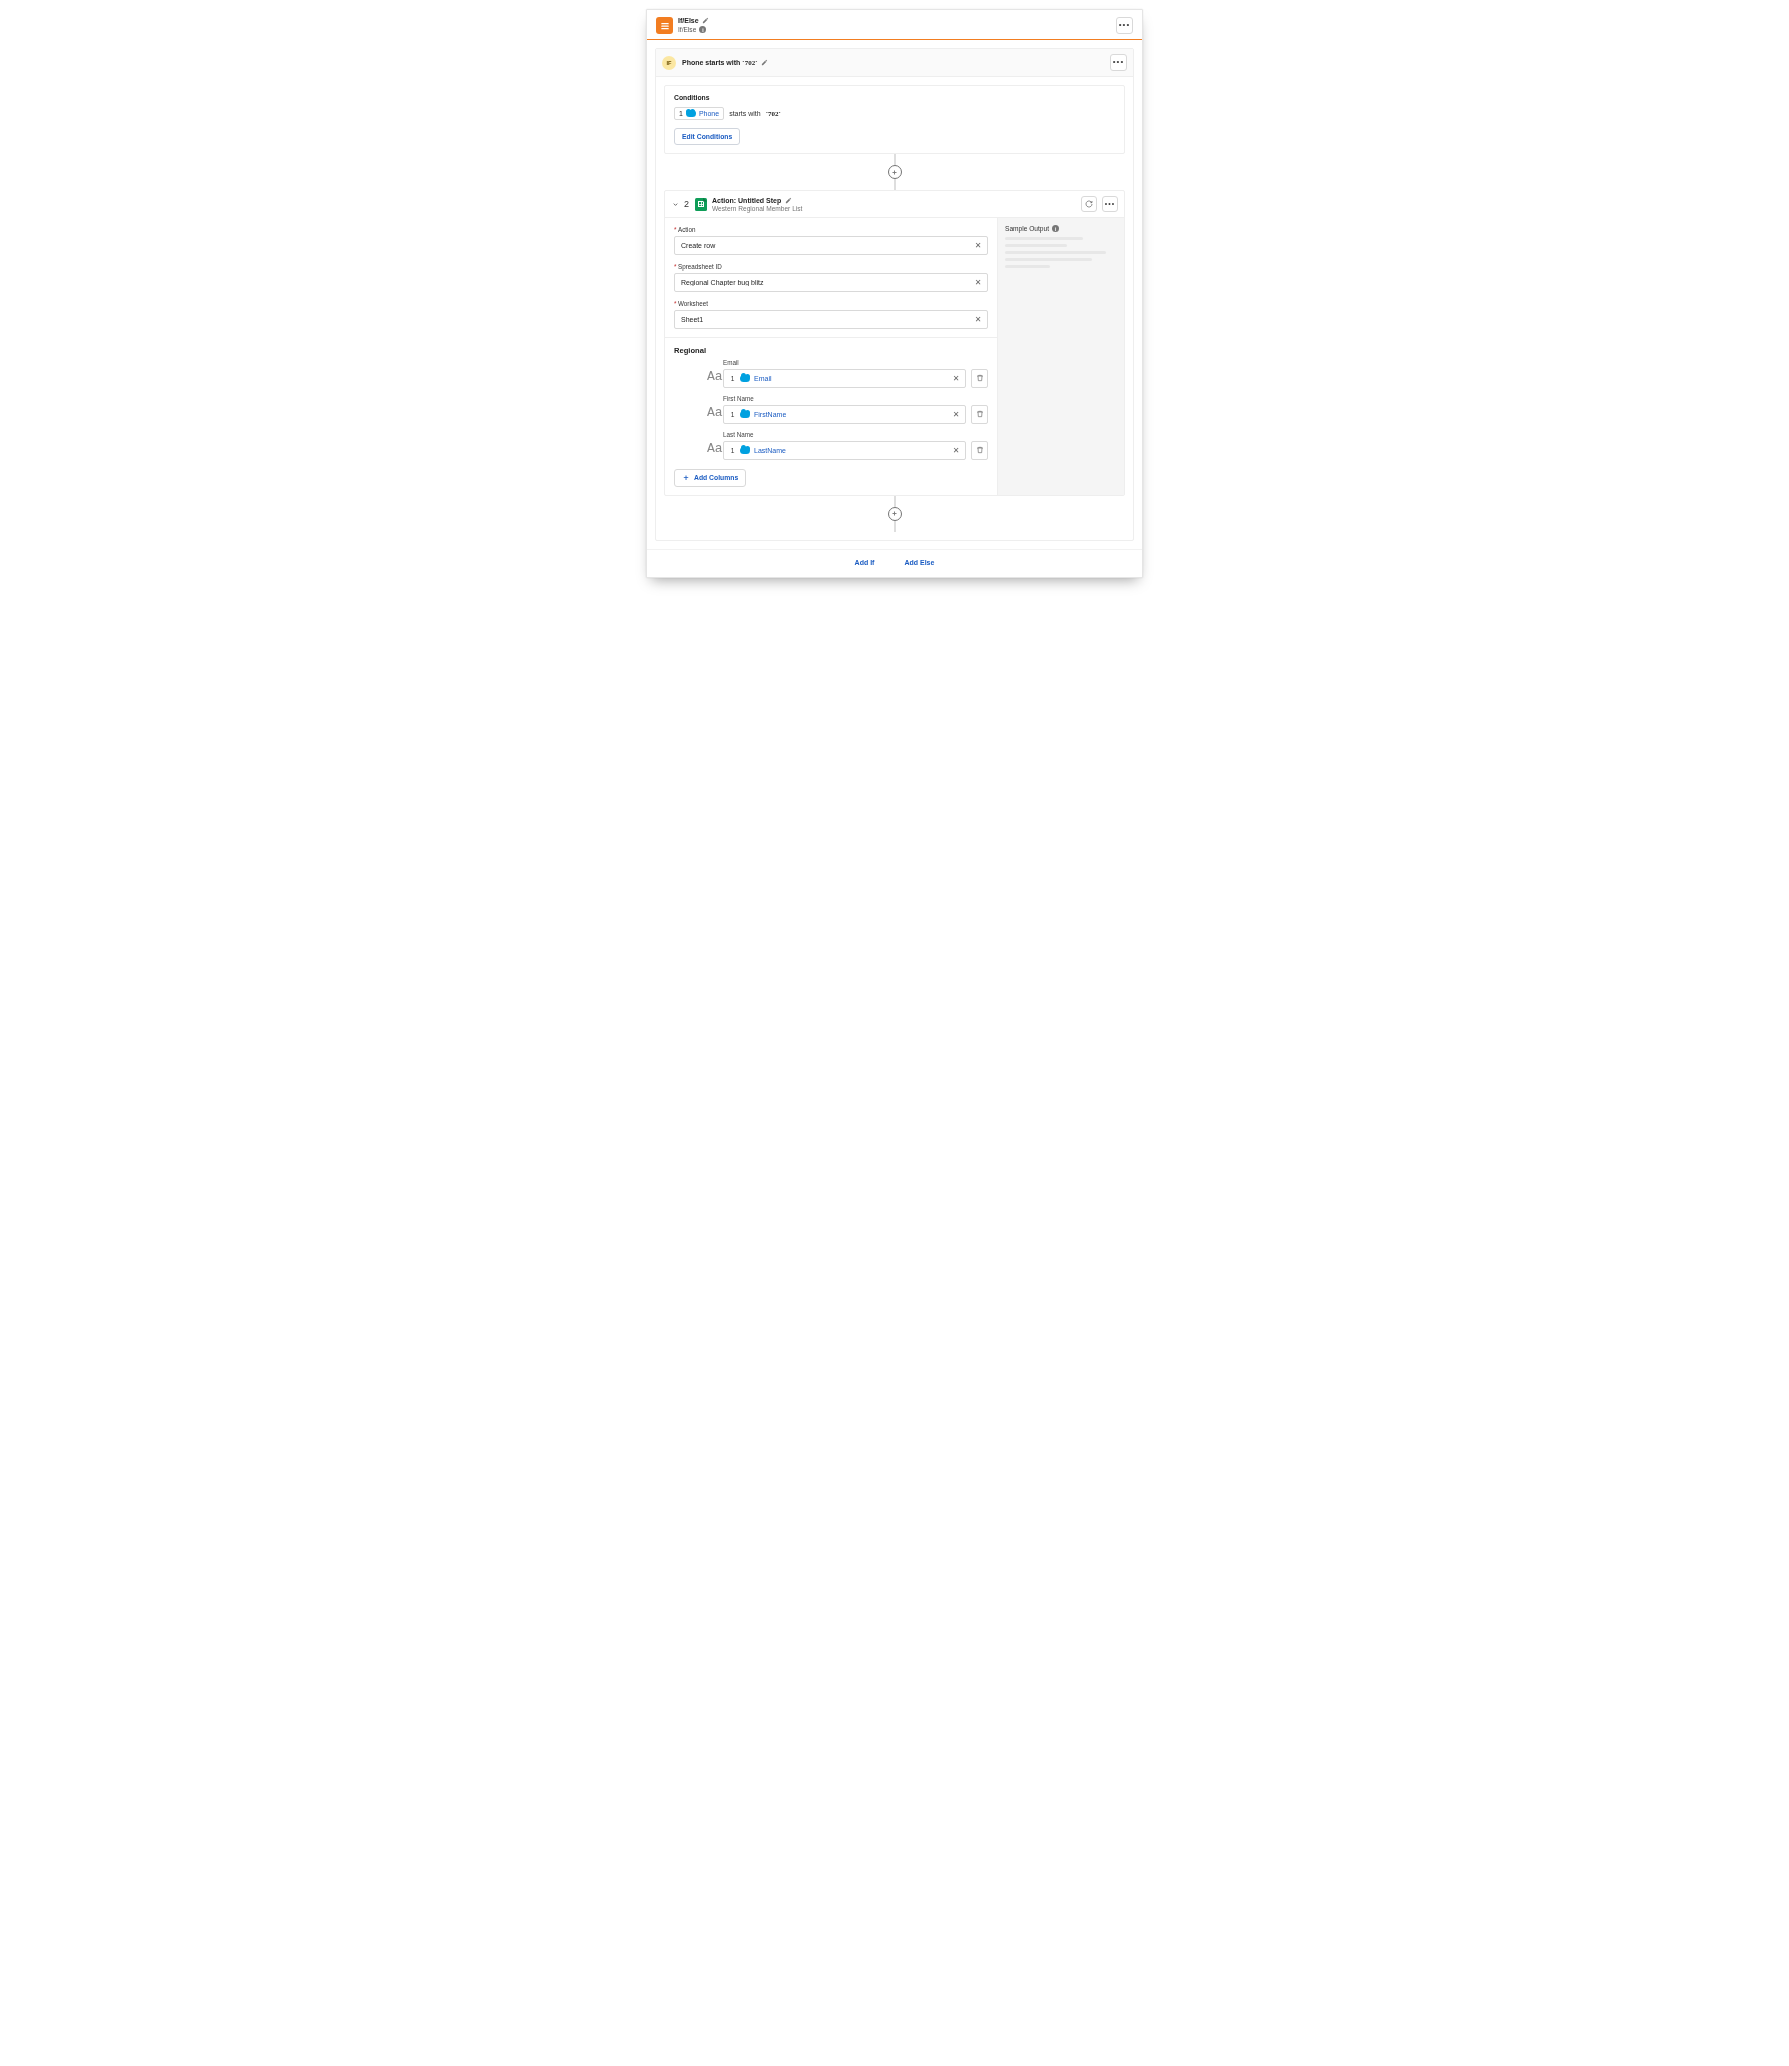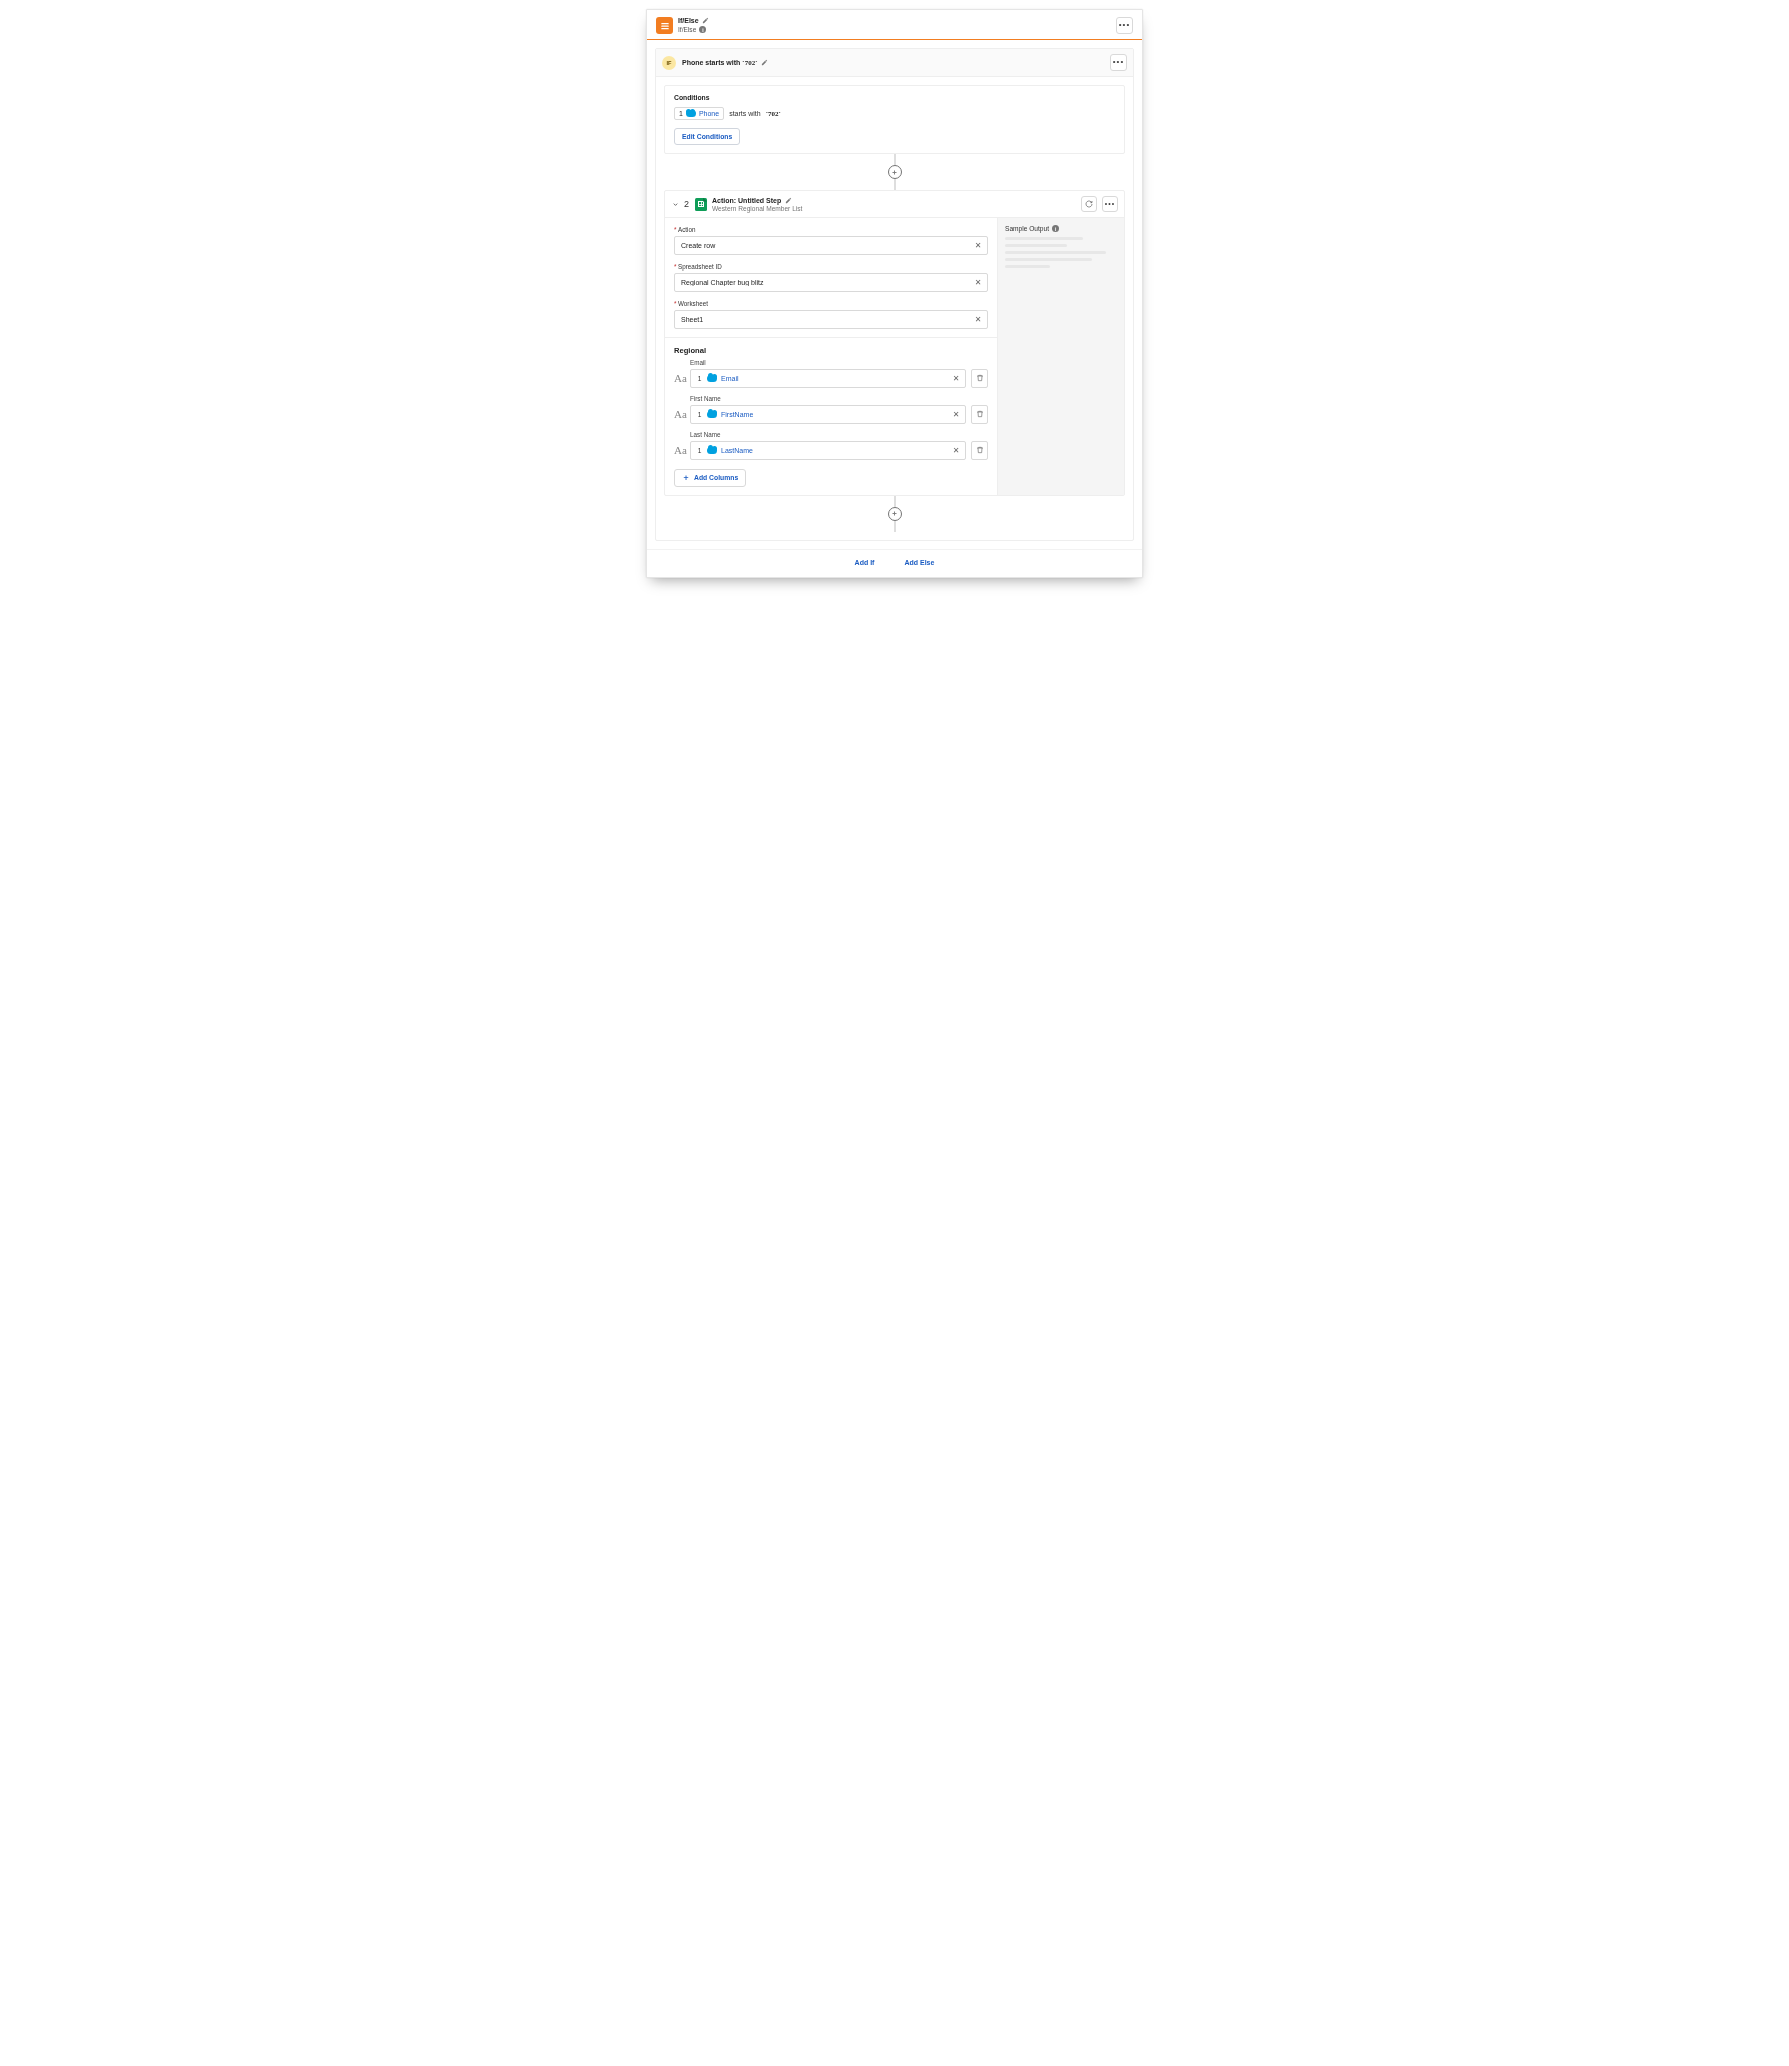--- a/index.html
+++ b/index.html
@@ -210,22 +210,22 @@
     width:12px; height:12px; display:flex; align-items:center; justify-content:center;
     cursor:pointer; color:#666; font-size:8px;
   }
 
   .section-divider { height:0.5px; background:#eee; margin: 0 -9px 8px; }
 
   .columns-title { font-weight:700; font-size:7.6px; color:#222; margin:2px 0 4px; }
 
   .col-row { display:flex; align-items:flex-end; gap:5px; margin-bottom:7px; }
   .type-icon {
-    width:11px; font-family: Liberation Serif, serif; font-size:11px; color:#888;
-    padding-bottom:4px; user-select:none;
+    width:11px; font-family: Liberation Mono, monospace; font-size:13px; color:#888;
+    padding-bottom:4px; user-select:none;margin-left:33px;
   }
   .col-field { flex:1; }
   .col-label { font-size:6.3px; color:#444; margin-bottom:3px; }
   .token-input {
     display:flex; align-items:center; gap:4px;
     border:0.5px solid #d9d9d9; border-radius:2px; height:19px; padding:0 3px 0 5px;
     background:#fff;
   }
   .idx-badge {
     display:inline-flex; align-items:center; justify-content:center;

